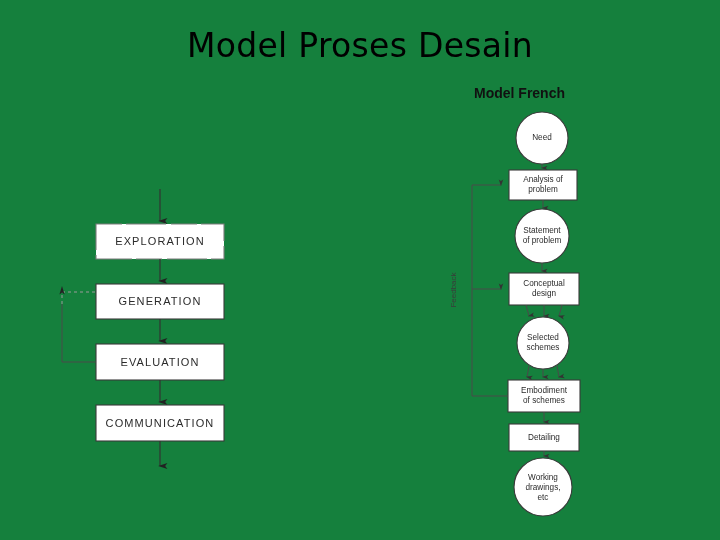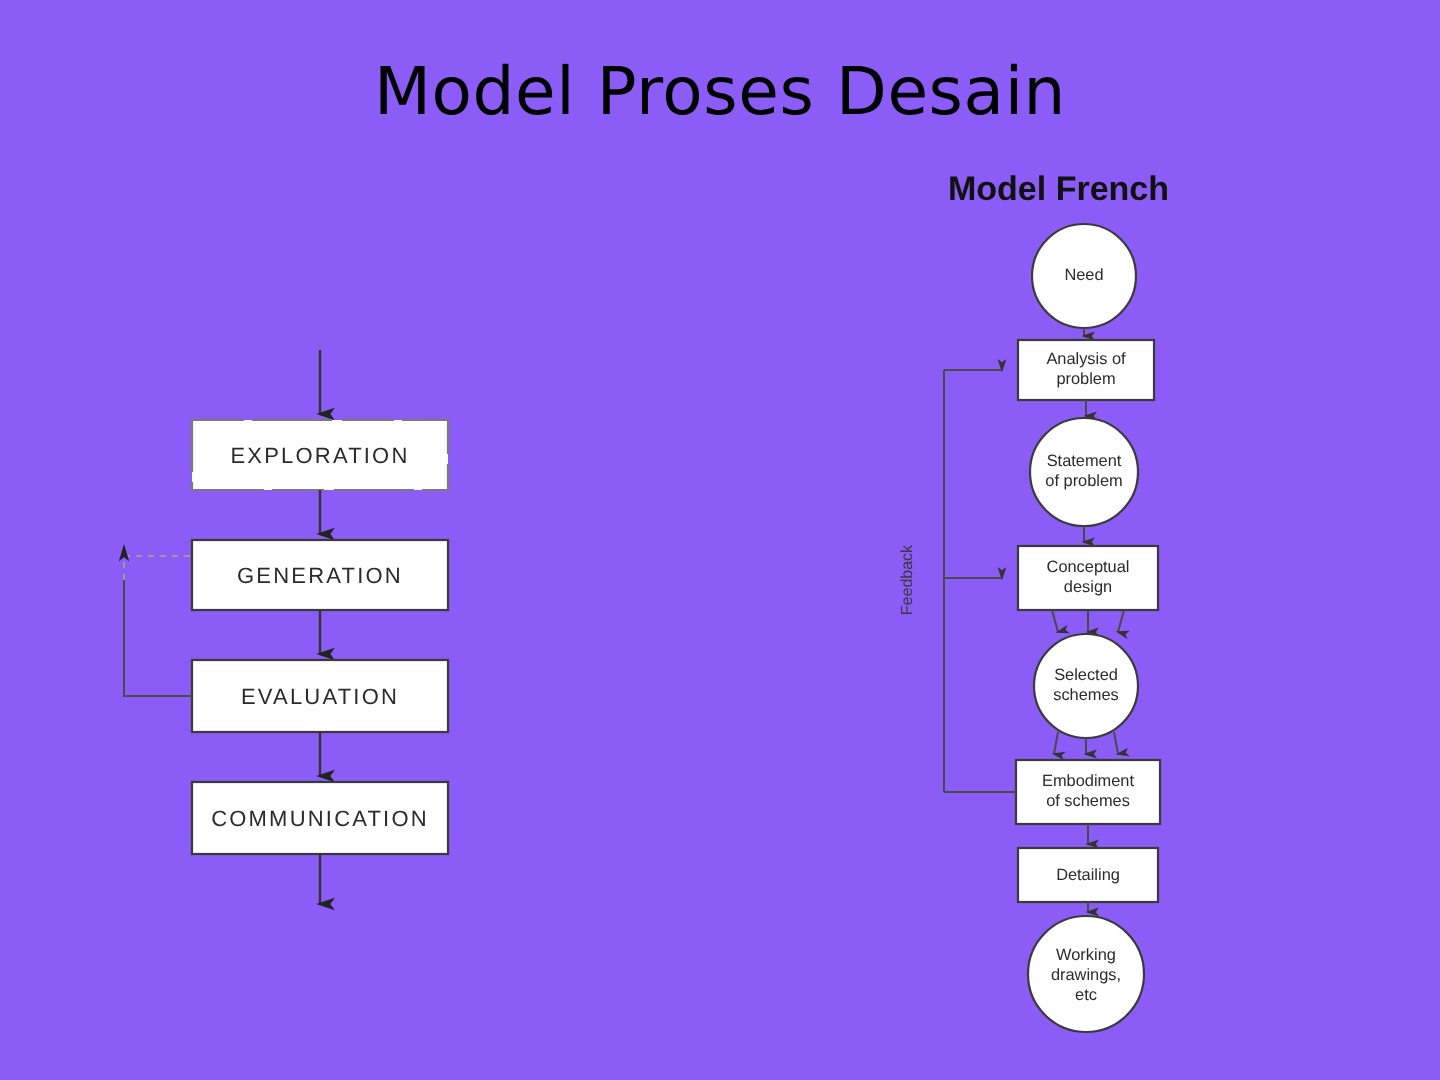--- a/index.html
+++ b/index.html
@@ -11,52 +11,52 @@
     width: 720px;
     height: 540px;
     overflow: hidden;
     font-family: "Liberation Sans", sans-serif;
     color: #000000;
   }
   #slide {
     position: relative;
     width: 720px;
     height: 540px;
-    background: #8b5cf6;
+    background: #15803d;
   }
   #title {
     position: absolute;
     left: 0;
     top: 26px;
     width: 720px;
     text-align: center;
     font-family: "DejaVu Sans", sans-serif;
     font-size: 33px;
     font-weight: 400;
     letter-spacing: 0.3px;
     color: #000000;
     white-space: nowrap;
   }
   .section-label {
     position: absolute;
     font-family: "Liberation Sans", sans-serif;
-    font-size: 17px;
+    font-size: 14px;
     font-weight: bold;
     color: #111111;
     white-space: nowrap;
   }
   #label-left  { left: 84px;  top: 101px; }
   #label-right { left: 474px; top: 85px;  }
 
   .diagram {
     position: absolute;
   }
   #diagram-simple {
     left: 40px;
-    top: 150px;
+    top: 164px;
     width: 260px;
     height: 330px;
   }
   #diagram-french {
     left: 430px;
     top: 100px;
     width: 250px;
     height: 420px;
   }
   .diagram svg {

